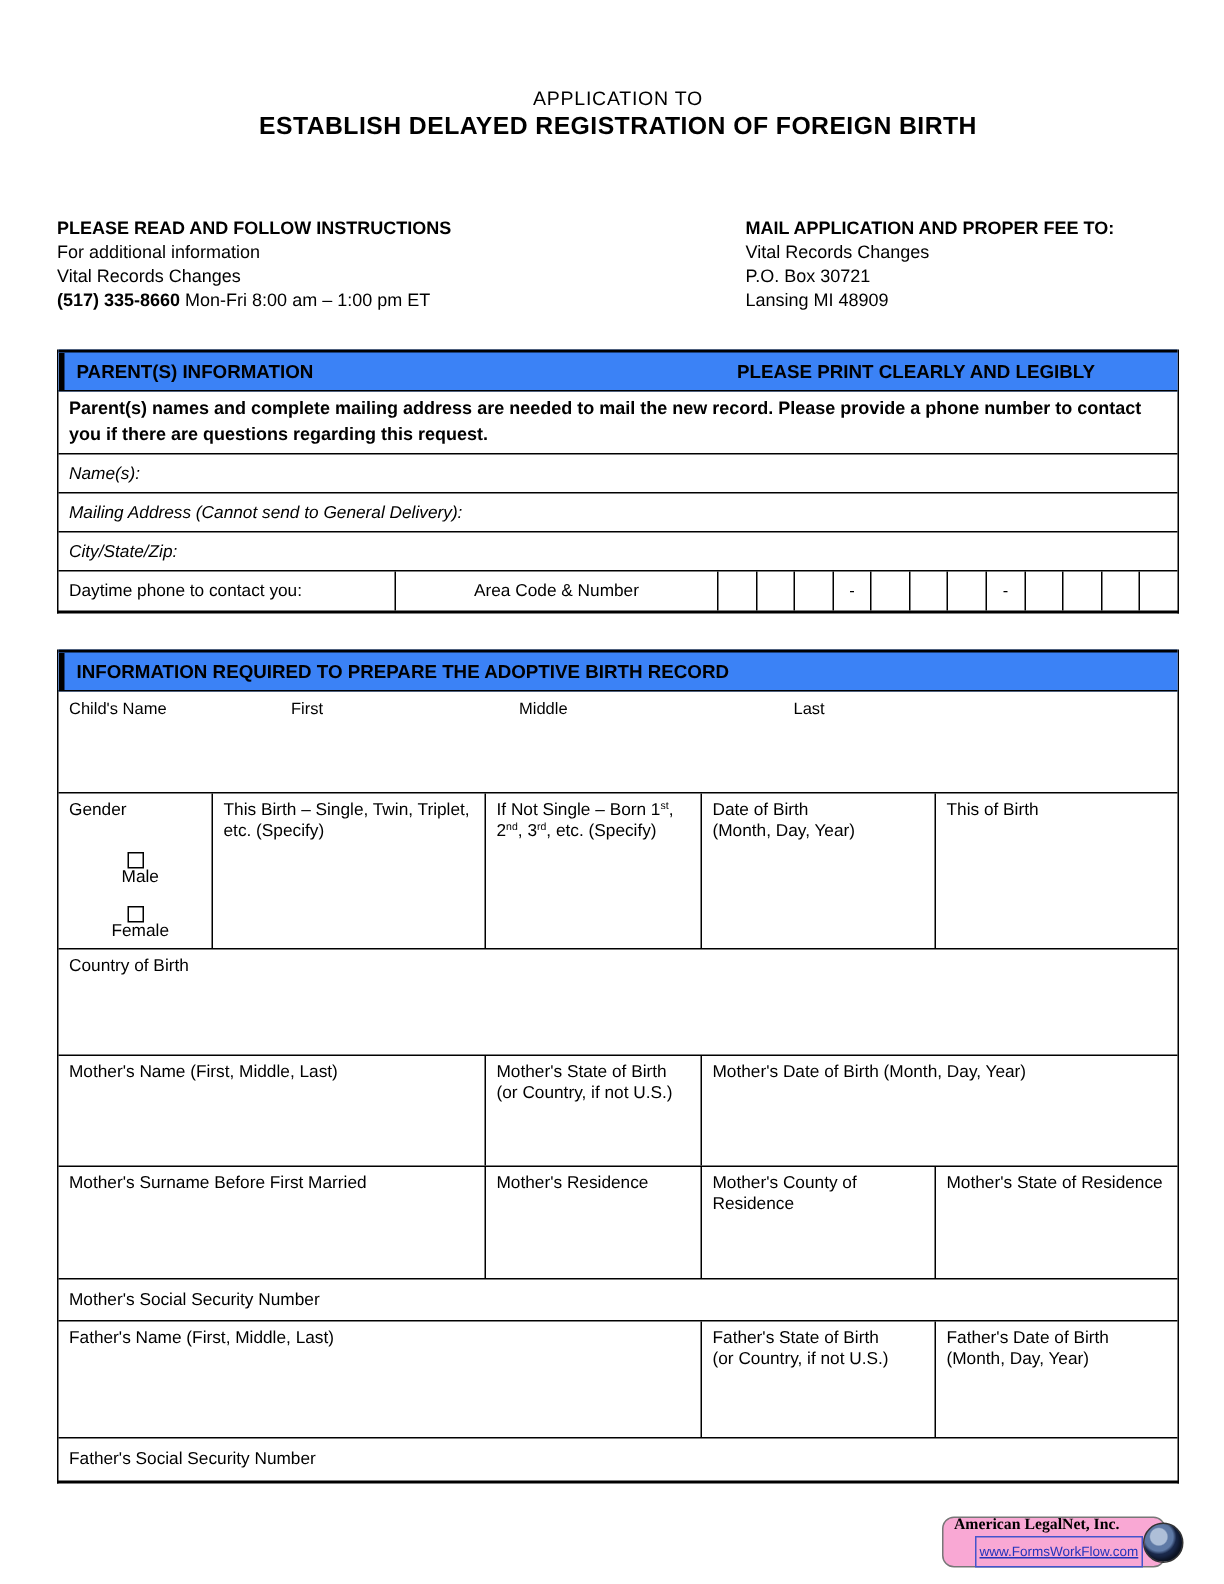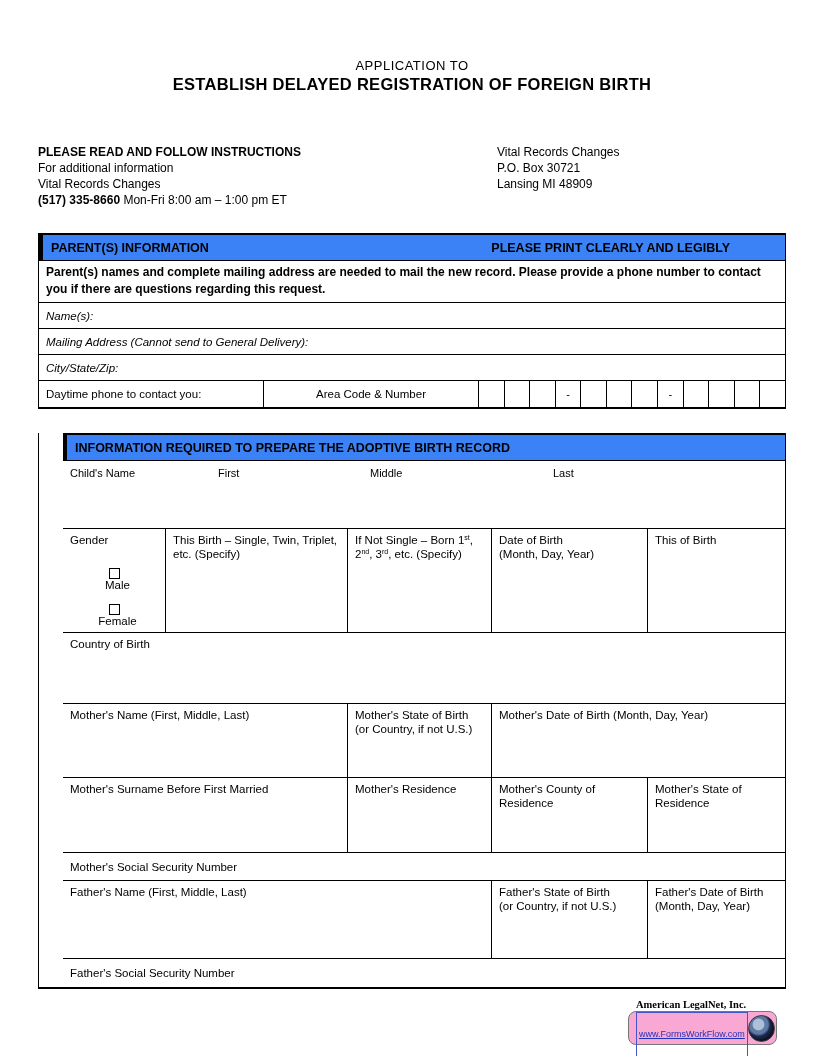--- a/index.html
+++ b/index.html
@@ -26,21 +26,21 @@
 
   
   .tbl {
     width: 748px;
     border-left: 1px solid #000;
     border-right: 1.5px solid #000;
     border-bottom: 2px solid #000;
     font-size: 11.5px;
   }
   .sec1 { margin-top: 25px; }
-  .sec2 { margin-top: 24px; padding-left: 24px; }
+  .sec2 { margin-top: 24px; }
   .sec-header {
     height: 28px;
     background: #3b82f6;
     border-top: 2px solid #000;
     border-bottom: 1px solid #000;
     box-shadow: inset 4px 0 0 #000;
     display: flex; align-items: center; justify-content: space-between;
     font-weight: bold; font-size: 12.5px;
     padding: 0 55px 0 12px;
   }
@@ -94,22 +94,23 @@
     position: absolute; right: 39px; bottom: 11px;
     width: 149px; height: 34px;
     border: 1px solid #777; border-radius: 8px;
     background: #f9a8d4;
     display: flex; align-items: center; padding: 2px 3px 2px 7px;
   }
   .footer-text { flex: 1; }
   .footer-company { font-family: "Liberation Serif", serif; font-weight: bold; font-size: 10.5px; line-height: 12px; }
   .footer-url {
     font-size: 9px; line-height: 11px; color: #2233bb; text-decoration: underline;
-    border: 1px solid #4455cc; display: inline-block; padding: 16px 2px; margin-top: 1px;
+    border: 1px solid #4455cc; display: inline-block; padding: 4px 2px; margin-top: 1px;
     cursor: pointer;
+    margin-left: 14px;
   }
   .globe {
     width: 27px; height: 27px; border-radius: 50%; flex: 0 0 auto;
     background: radial-gradient(circle at 38% 34%, #aebfd8 0 24%, #5f7aa6 28% 42%, #1b2a4d 52% 100%);
     border: 1px solid #333;
     box-shadow: inset -2px -2px 3px rgba(0,0,0,0.6);
   }
 </style>
 </head>
 <body>
@@ -123,20 +124,21 @@
     </div>
 
     <div class="instructions">
       <div class="inst-left">
         <div class="bold">PLEASE READ AND FOLLOW INSTRUCTIONS</div>
         <div>For additional information</div>
         <div>Vital Records Changes</div>
         <div><span class="bold">(517) 335-8660</span><span> Mon-Fri 8:00 am – 1:00 pm ET</span></div>
       </div>
       <div class="inst-right">
+        <div class="bold">MAIL APPLICATION AND PROPER FEE TO:</div>
         <div>Vital Records Changes</div>
         <div>P.O. Box 30721</div>
         <div>Lansing MI 48909</div>
       </div>
     </div>
 
     <div class="tbl sec1">
       <div class="sec-header">
         <span>PARENT(S) INFORMATION</span>
         <span>PLEASE PRINT CLEARLY AND LEGIBLY</span>

